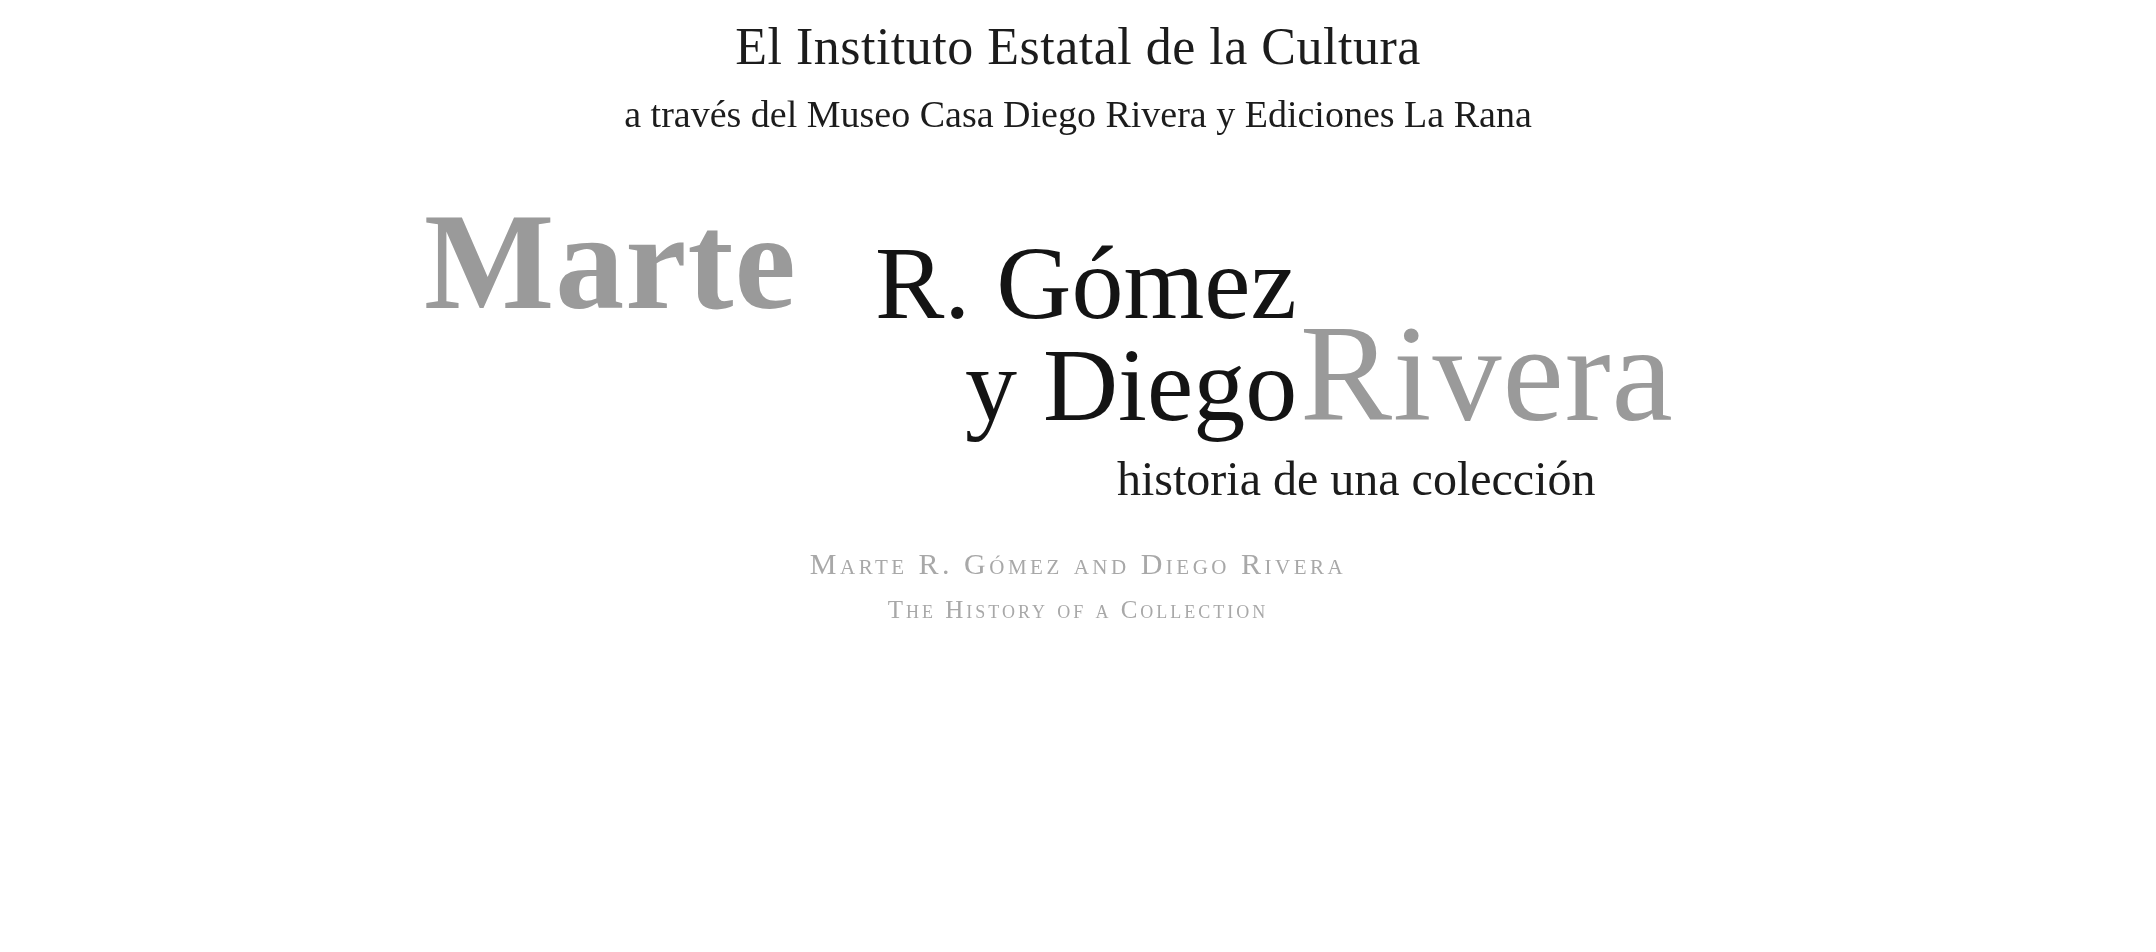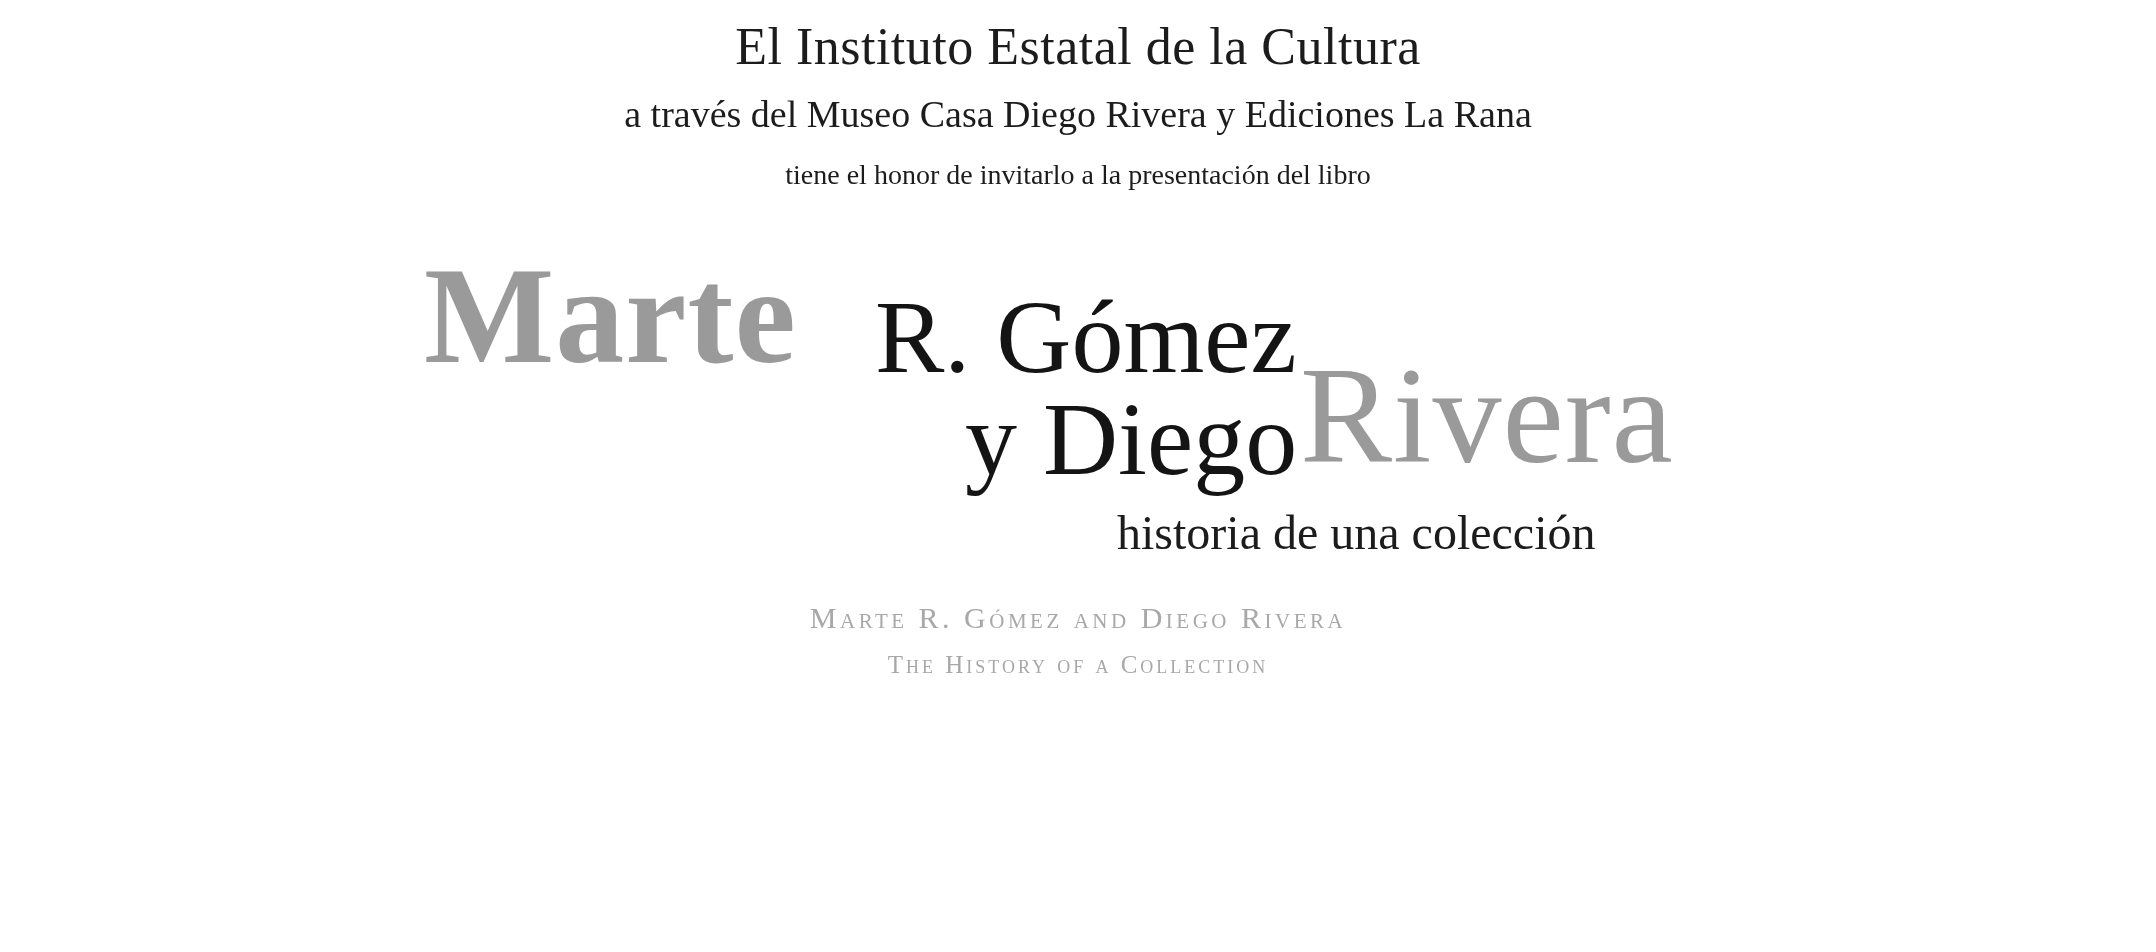--- a/index.html
+++ b/index.html
@@ -74,21 +74,21 @@
   }
   .t-ydiego {
     left: 965px;
     top: 150px;
     font-size: 104px;
     color: #141414;
     text-align: right;
   }
   .t-rivera {
     left: 1300px;
-    top: 110px;
+    top: 122px;
     font-size: 138px;
     color: #9a9a9a;
     letter-spacing: 1px;
   }
   .t-subtitle {
     left: 1117px;
     top: 272px;
     font-size: 48px;
     color: #1c1c1c;
   }
@@ -130,21 +130,20 @@
   }
 </style>
 </head>
 <body>
 
 <div class="invitation">
 
   <div class="header">
     <div class="line1">El Instituto Estatal de la Cultura</div>
     <div class="line2">a través del Museo Casa Diego Rivera y Ediciones La Rana</div>
-    <div class="line3">tiene el honor de invitarlo a la presentación del libro</div>
   </div>
 
   <div class="title-block">
     <div class="title-word t-marte">Marte</div>
     <div class="title-word t-rgomez">R. Gómez</div>
     <div class="title-word t-ydiego">y Diego</div>
     <div class="title-word t-rivera">Rivera</div>
     <div class="title-word t-subtitle">historia de una colección</div>
   </div>
 

